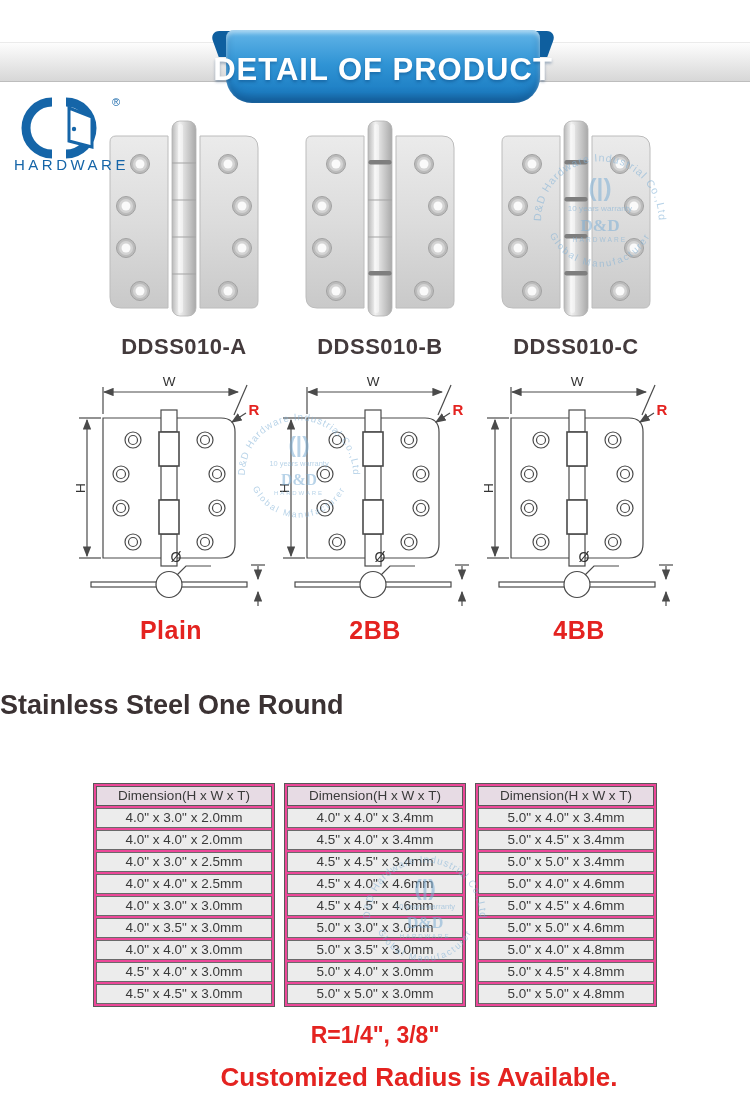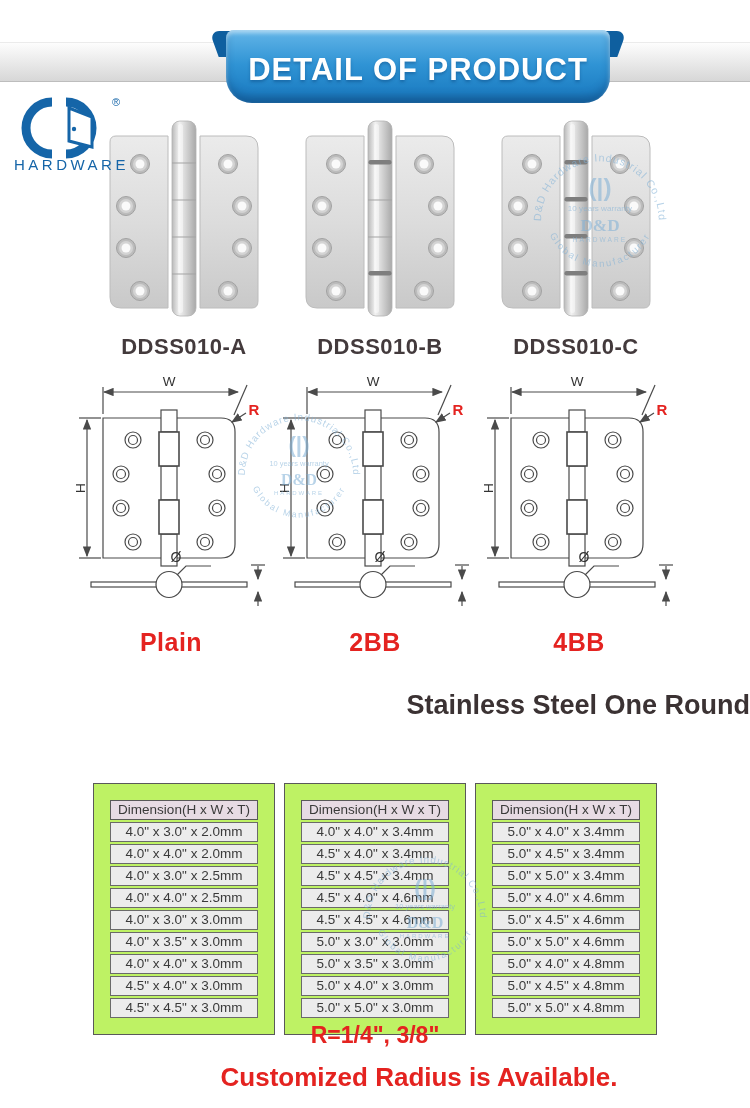--- a/index.html
+++ b/index.html
@@ -6,21 +6,21 @@
   body{
     width:750px;height:1108px;position:relative;background:#ffffff;
     font-family:"Liberation Sans",sans-serif;overflow:hidden;
   }
   
   .top-bar{
     position:absolute;top:42px;left:0;width:750px;height:38px;
     background:linear-gradient(180deg,#fdfdfd 0%,#ececec 45%,#d7d7d7 100%);
     border-top:1px solid #ebebeb;border-bottom:1px solid #bdbdbd;z-index:1;
   }
-  .ribbon{position:absolute;left:226px;top:30px;width:384px;height:73px;z-index:5;}
+  .ribbon{position:absolute;left:226px;top:30px;width:314px;height:73px;z-index:5;}
   .ribbon .fold-l,.ribbon .fold-r{
     position:absolute;top:1px;width:46px;height:26px;background:#0f5f9f;z-index:0;
   }
   .ribbon .fold-l{left:-12px;transform:skewX(20deg);border-radius:10px 0 0 0;}
   .ribbon .fold-r{right:-12px;transform:skewX(-20deg);border-radius:0 10px 0 0;}
   .ribbon-body{
     position:absolute;inset:0;z-index:1;
     background:linear-gradient(180deg,#63b5e8 0%,#2f93d4 48%,#1e7fc4 85%,#1a6fae 100%);
     border-radius:8px 8px 26px 26px;
     box-shadow:inset 0 3px 4px rgba(255,255,255,.5), inset 0 -7px 9px rgba(0,40,90,.28);
@@ -32,29 +32,29 @@
   }
   
   .logo{position:absolute;top:94px;left:12px;z-index:6;}
   
   .photos-row{position:absolute;top:116px;left:5px;width:750px;display:flex;justify-content:center;gap:26px;z-index:2;}
   .product-card{width:170px;display:flex;flex-direction:column;align-items:center;}
   .model-label{margin-top:9px;font-size:22px;font-weight:bold;color:#433a3c;letter-spacing:.5px;}
   
   .drawings-row{position:absolute;top:368px;left:0;width:750px;display:flex;justify-content:center;gap:6px;z-index:2;}
   .drawing-card{width:198px;display:flex;flex-direction:column;align-items:center;}
-  .variant-label{margin-top:12px;font-size:25px;font-weight:bold;color:#e42320;letter-spacing:.5px;}
+  .variant-label{font-size:25px;font-weight:bold;color:#e42320;letter-spacing:.5px;}
   
   .product-title{
-    position:absolute;top:688px;left:0;width:750px;text-align:right;
+    position:absolute;top:688px;left:0;width:750px;text-align:left;
     font-size:27px;font-weight:bold;color:#3b3233;line-height:1.28;z-index:2;
   }
   
   .tables-row{position:absolute;top:783px;left:93px;width:564px;display:flex;gap:9px;z-index:2;}
-  .dim-table{flex:1;border:1px solid #595959;padding:16px;background:#bef264;}
+  .dim-table{flex:1;border:1px solid #595959;padding:2px;background:#ec4899;}
   .dim-head{
     background:#e7dbe4;border:1px solid #595959;height:18px;line-height:18px;
     text-align:center;font-size:13.5px;color:#3a3a3a;margin-bottom:2px;white-space:nowrap;
   }
   .dim-row{
     background:#ececec;border:1px solid #6a6a6a;height:18px;line-height:18px;
     text-align:center;font-size:13.5px;color:#3a3a3a;margin-bottom:2px;white-space:nowrap;
   }
   .dim-table .dim-row:last-child{margin-bottom:0;}
   

